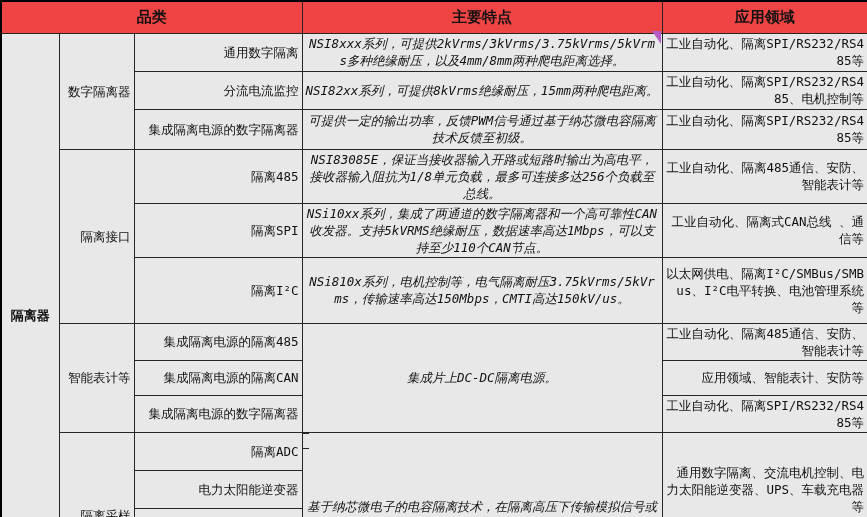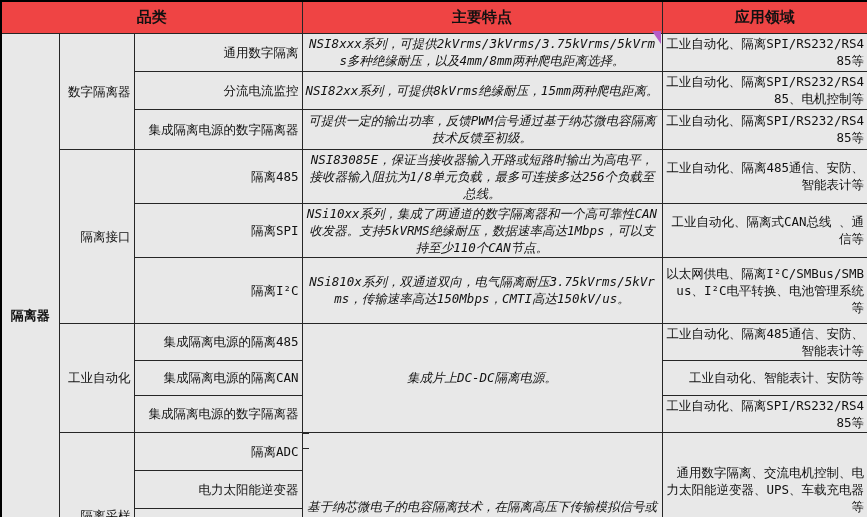--- a/index.html
+++ b/index.html
@@ -62,33 +62,33 @@
     <td class="feat">NSI83085E，保证当接收器输入开路或短路时输出为高电平，接收器输入阻抗为1/8单元负载，最多可连接多达256个负载至总线。</td>
     <td class="app">工业自动化、隔离485通信、安防、智能表计等</td>
   </tr>
   <tr style="height:52px">
     <td class="prod">隔离SPI</td>
     <td class="feat">NSi10xx系列，集成了两通道的数字隔离器和一个高可靠性CAN收发器。支持5kVRMS绝缘耐压，数据速率高达1Mbps，可以支持至少110个CAN节点。</td>
     <td class="app">工业自动化、隔离式CAN总线 、通信等</td>
   </tr>
   <tr style="height:66px">
     <td class="prod">隔离I²C</td>
-    <td class="feat">NSi810x系列，双通道双向，电气隔离耐压3.75kVrms/5kVrms，传输速率高达150Mbps，CMTI高达150kV/us。</td>
+    <td class="feat">NSi810x系列，电机控制等，电气隔离耐压3.75kVrms/5kVrms，传输速率高达150Mbps，CMTI高达150kV/us。</td>
     <td class="app">以太网供电、隔离I²C/SMBus/SMBus、I²C电平转换、电池管理系统等</td>
   </tr>
 
   <tr style="height:37px">
-    <td class="cat2" rowspan="3">工业自动化</td>
+    <td class="cat2" rowspan="3">智能表计等</td>
     <td class="prod">集成隔离电源的隔离485</td>
     <td class="feat" rowspan="3">集成片上DC-DC隔离电源。</td>
     <td class="app">工业自动化、隔离485通信、安防、智能表计等</td>
   </tr>
   <tr style="height:35px">
     <td class="prod">集成隔离电源的隔离CAN</td>
-    <td class="app">工业自动化、智能表计、安防等</td>
+    <td class="app">应用领域、智能表计、安防等</td>
   </tr>
   <tr style="height:28px">
     <td class="prod">集成隔离电源的数字隔离器</td>
     <td class="app">工业自动化、隔离SPI/RS232/RS485等</td>
   </tr>
 
   <tr style="height:15px">
     <td class="cat2" rowspan="4">隔离采样</td>
     <td class="prod tight">隔离ADC</td>
     <td class="feat" rowspan="4">基于纳芯微电子的电容隔离技术，在隔离高压下传输模拟信号或将模拟信号转化为数字信号。</td>

